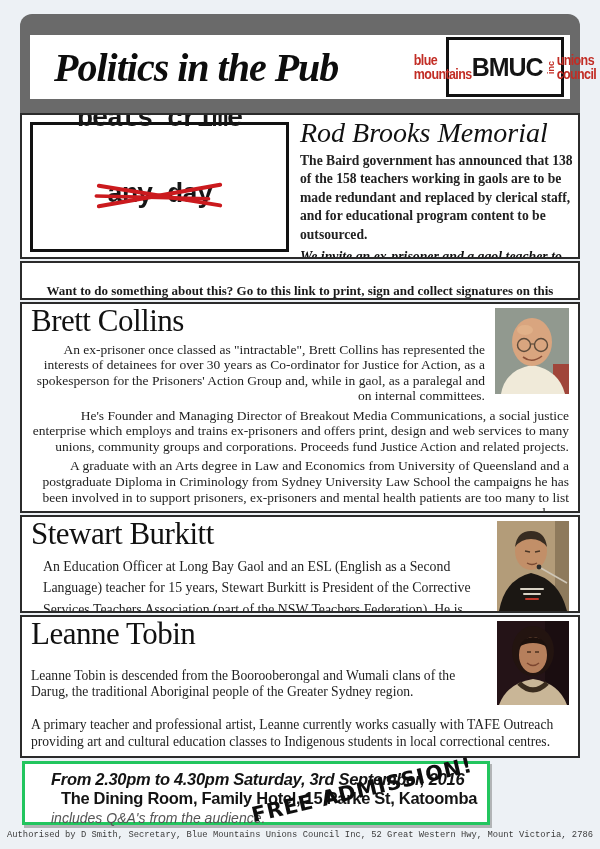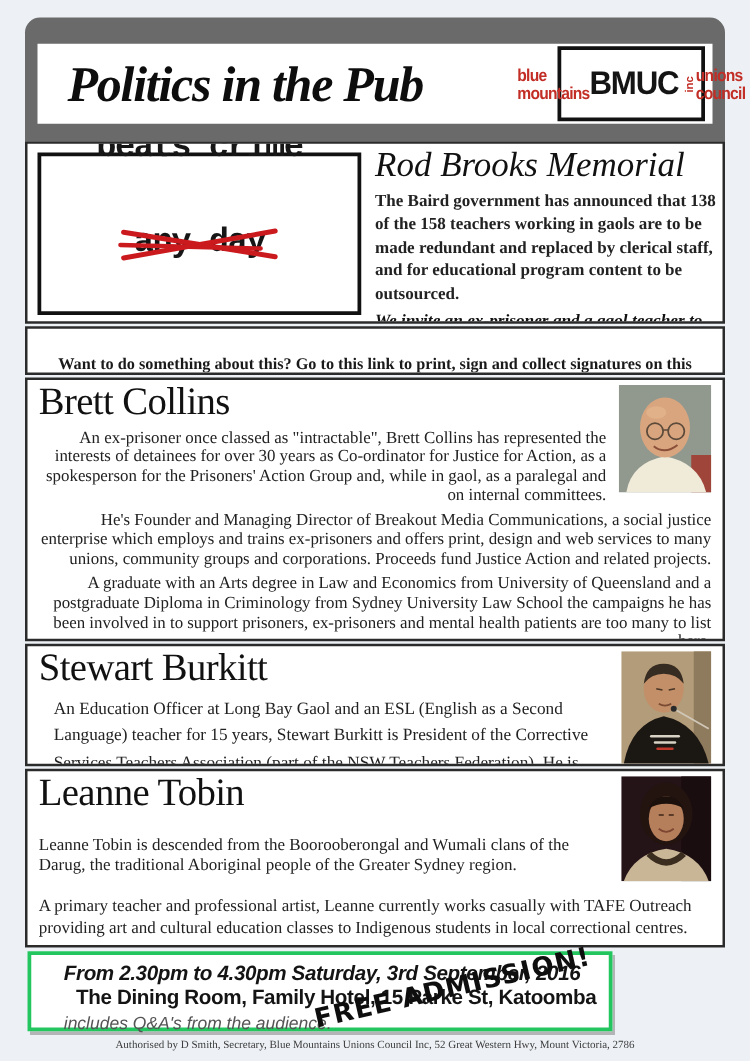--- a/index.html
+++ b/index.html
@@ -125,21 +125,21 @@
     margin:3px 0 0 26px;font-size:14px;font-style:italic;color:#555;line-height:1.1;
   }
   .free-admission{
     position:absolute;right:12px;top:14px;
     transform:rotate(-13deg);
     font-weight:900;font-size:21px;letter-spacing:1px;color:#0e0e0e;
     font-family:"DejaVu Sans", sans-serif;white-space:nowrap;
   }
   .auth-line{
     position:absolute;left:0;top:830px;width:600px;text-align:center;
-    font-family:Liberation Serif, serif;font-size:8.8px;color:#3c3c3c;
+    font-family:Liberation Mono, monospace;font-size:8.8px;color:#3c3c3c;
   }
 </style>
 </head>
 <body>
 
 <div class="page">
 
   <div class="header-band">
     <div class="header-inner">
       <h1 class="page-title">Politics in the Pub</h1>

